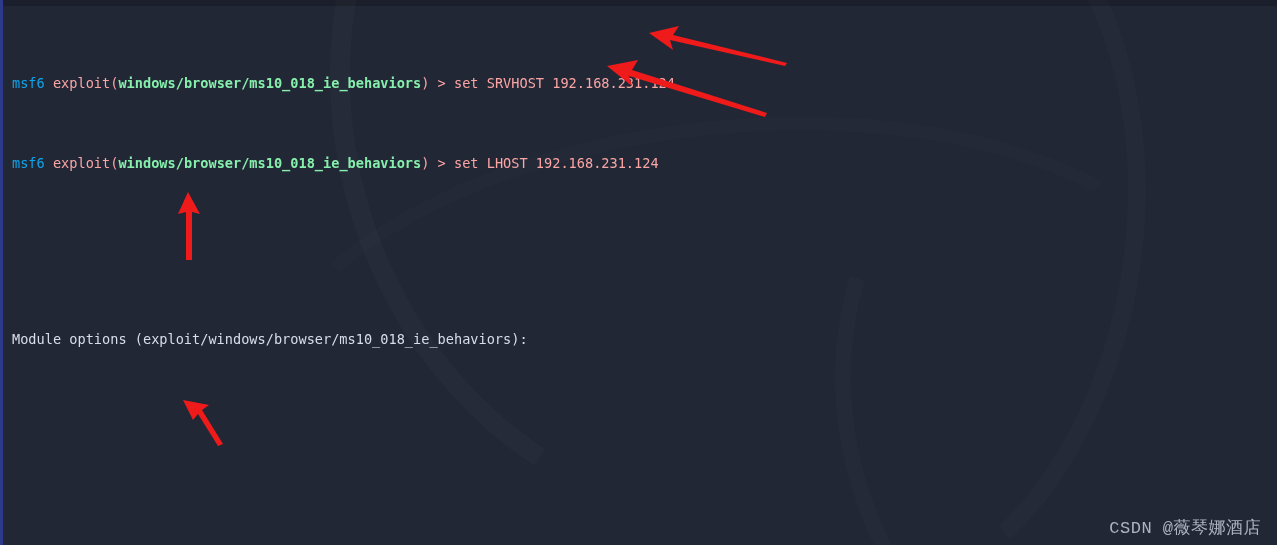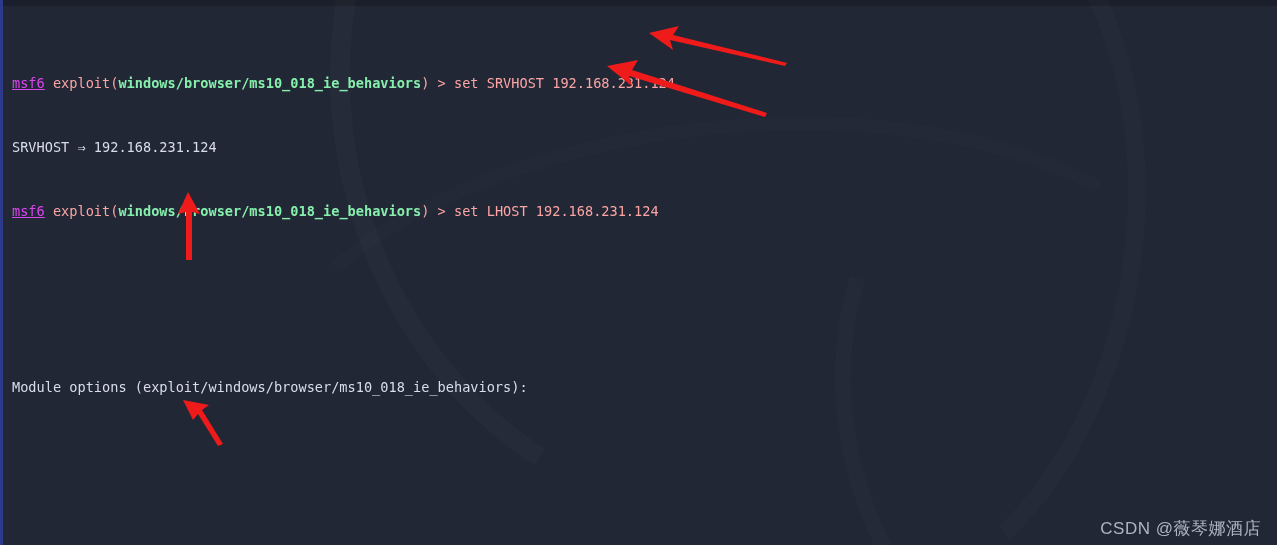--- a/index.html
+++ b/index.html
@@ -45,33 +45,33 @@
     position:relative;
     padding:11px 0 0 9px;
     white-space:pre;
     z-index:3;
   }
 
   .line { height:16px; white-space:pre; }
   .blank { height:16px; }
 
   .w      { color:#fca5a5; }
-  .msf    { color:#d946ef; text-decoration:underline; }
+  .msf    { color:#0ea5e9; }
   .mod    { color:#86efac; font-weight:bold; }
 
   
   .arrow { position:absolute; z-index:6; }
   .arrow svg { display:block; overflow:visible; }
 
   .watermark {
     position:absolute;
     right:16px; bottom:8px;
     z-index:7;
     color:#b9c0cc;
-    font-family:Liberation Sans, sans-serif;
+    font-family:Liberation Mono, monospace;
     font-size:17px;
     letter-spacing:0.5px;
     opacity:0.92;
   }
 </style>
 </head>
 <body>
 
 <div id="terminal">
 
@@ -81,21 +81,20 @@
   <div class="swoosh sw4"></div>
   <div class="swoosh sw5"></div>
   <div class="swoosh sw6"></div>
   <div class="topstrip"></div>
 
   <div id="screen">
 
     
     <div class="line"><span class="msf">msf6</span><span class="w"> </span><span class="w">exploit(</span><span class="mod">windows/browser/ms10_018_ie_behaviors</span><span class="w">) &gt; </span><span class="w">set SRVHOST 192.168.231.124</span></div>
 
-    <div class="line">SRVHOST ⇒ 192.168.231.124</div>
 
     <div class="line"><span class="msf">msf6</span><span class="w"> </span><span class="w">exploit(</span><span class="mod">windows/browser/ms10_018_ie_behaviors</span><span class="w">) &gt; </span><span class="w">set LHOST 192.168.231.124</span></div>
 
 
 
     <div class="blank"></div>
 
     
     <div class="line">Module options (exploit/windows/browser/ms10_018_ie_behaviors):</div>
     <div class="blank"></div>

